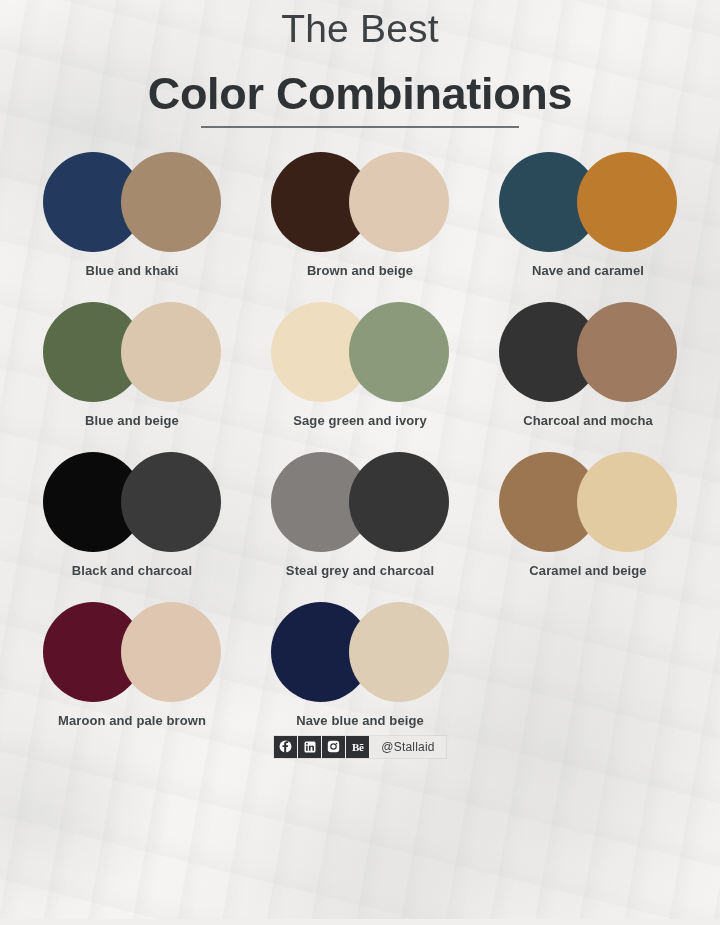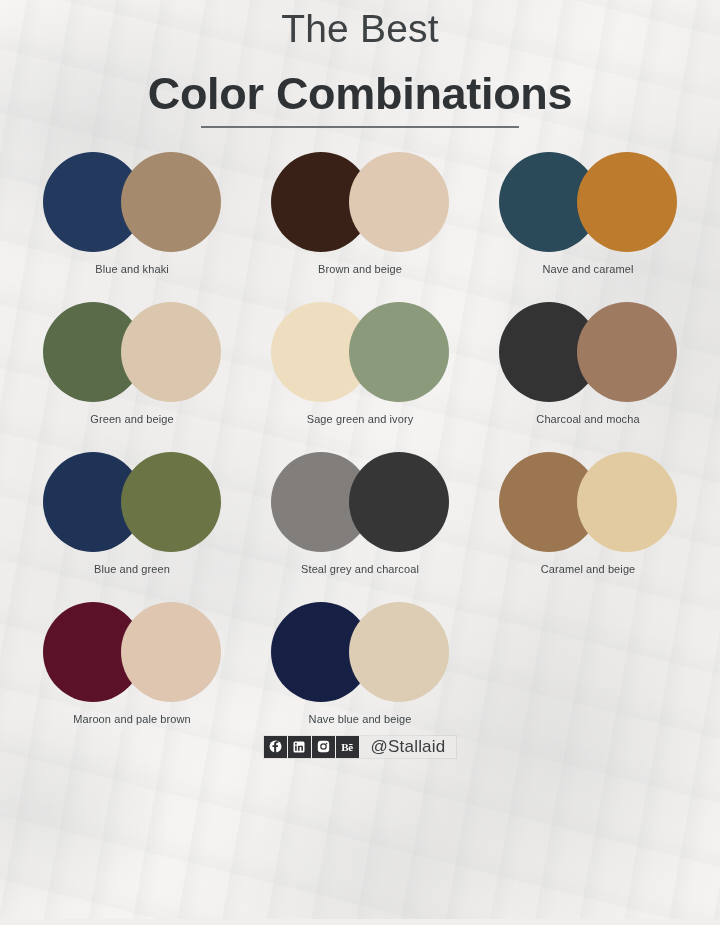--- a/index.html
+++ b/index.html
@@ -95,22 +95,22 @@
     top: 0;
     width: 100px;
     height: 100px;
     border-radius: 50%;
   }
   .disc.left  { left: 0;  z-index: 1; }
   .disc.right { left: 78px; z-index: 2; }
 
   .combo-label {
     margin-top: 11px;
-    font-size: 11px;
-    font-weight: 400;
+    font-size: 13px;
+    font-weight: 700;
     color: #414649;
     letter-spacing: .1px;
     white-space: nowrap;
   }
 
   
   .footer {
     position: absolute;
     left: 0;
     right: 0;
@@ -130,21 +130,21 @@
     background: #2e3033;
     display: flex;
     align-items: center;
     justify-content: center;
     border-right: 1px solid #f0efee;
   }
   .social-btn svg { display: block; }
   .handle-chip {
     background: #eceae8;
     color: #3a3d40;
-    font-size: 17px;
+    font-size: 12px;
     display: flex;
     align-items: center;
     padding: 0 11px;
     letter-spacing: .2px;
   }
   .be-text {
     color: #ffffff;
     font-size: 11px;
     font-weight: 700;
     font-family: "Liberation Serif", serif;
@@ -186,50 +186,50 @@
         <div class="disc right" style="background-color: rgb(189, 123, 45);"></div>
       </div>
       <div class="combo-label">Nave and caramel</div>
     </div>
 
     <div class="combo">
       <div class="swatch">
         <div class="disc left" style="background-color: rgb(90, 107, 74);"></div>
         <div class="disc right" style="background-color: rgb(219, 199, 173);"></div>
       </div>
-      <div class="combo-label">Green and beige</div>
+      <div class="combo-label">Blue and beige</div>
     </div>
 
 
     <div class="combo">
       <div class="swatch">
         <div class="disc left" style="background-color: rgb(238, 221, 191);"></div>
         <div class="disc right" style="background-color: rgb(139, 154, 123);"></div>
       </div>
       <div class="combo-label">Sage green and ivory</div>
     </div>
 
     <div class="combo">
       <div class="swatch">
         <div class="disc left" style="background-color: rgb(51, 51, 51);"></div>
         <div class="disc right" style="background-color: rgb(158, 122, 97);"></div>
       </div>
       <div class="combo-label">Charcoal and mocha</div>
     </div>
 
 
-
-
-    <div class="combo">
-      <div class="swatch">
-        <div class="disc left" style="background-color: rgb(30, 51, 86);"></div>
-        <div class="disc right" style="background-color: rgb(107, 116, 68);"></div>
-      </div>
-      <div class="combo-label">Blue and green</div>
-    </div>
+    <div class="combo">
+      <div class="swatch">
+        <div class="disc left" style="background-color: rgb(10, 10, 10);"></div>
+        <div class="disc right" style="background-color: rgb(58, 58, 58);"></div>
+      </div>
+      <div class="combo-label">Black and charcoal</div>
+    </div>
+
+
 
     <div class="combo">
       <div class="swatch">
         <div class="disc left" style="background-color: rgb(129, 126, 124);"></div>
         <div class="disc right" style="background-color: rgb(54, 54, 54);"></div>
       </div>
       <div class="combo-label">Steal grey and charcoal</div>
     </div>
 
     <div class="combo">

